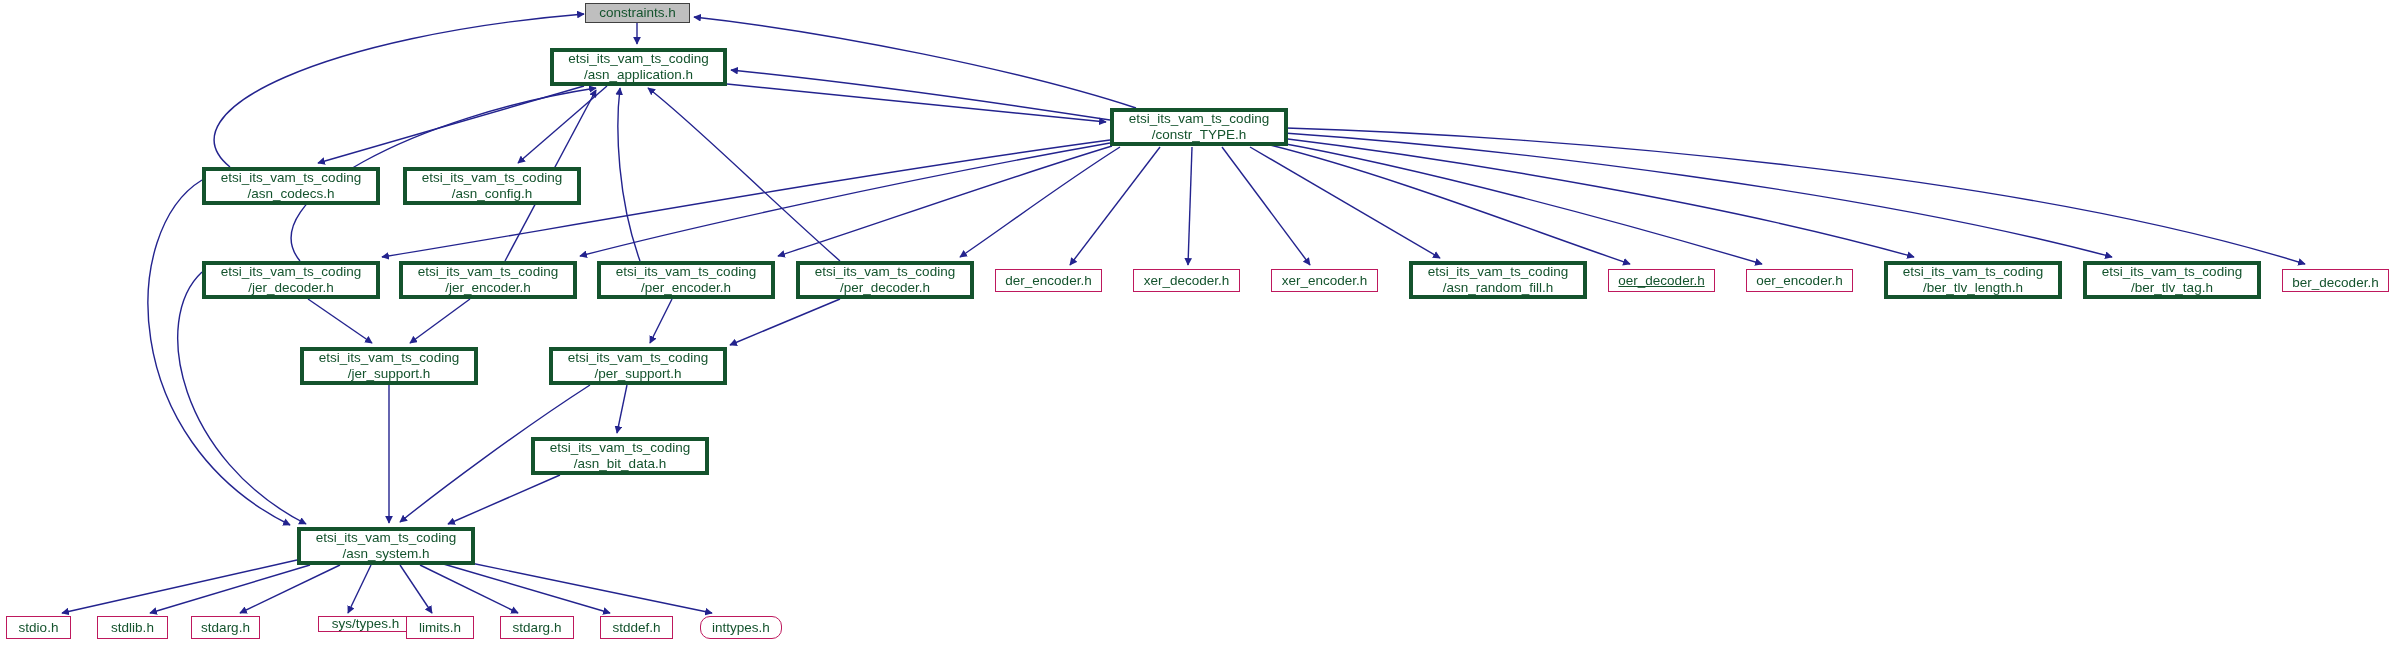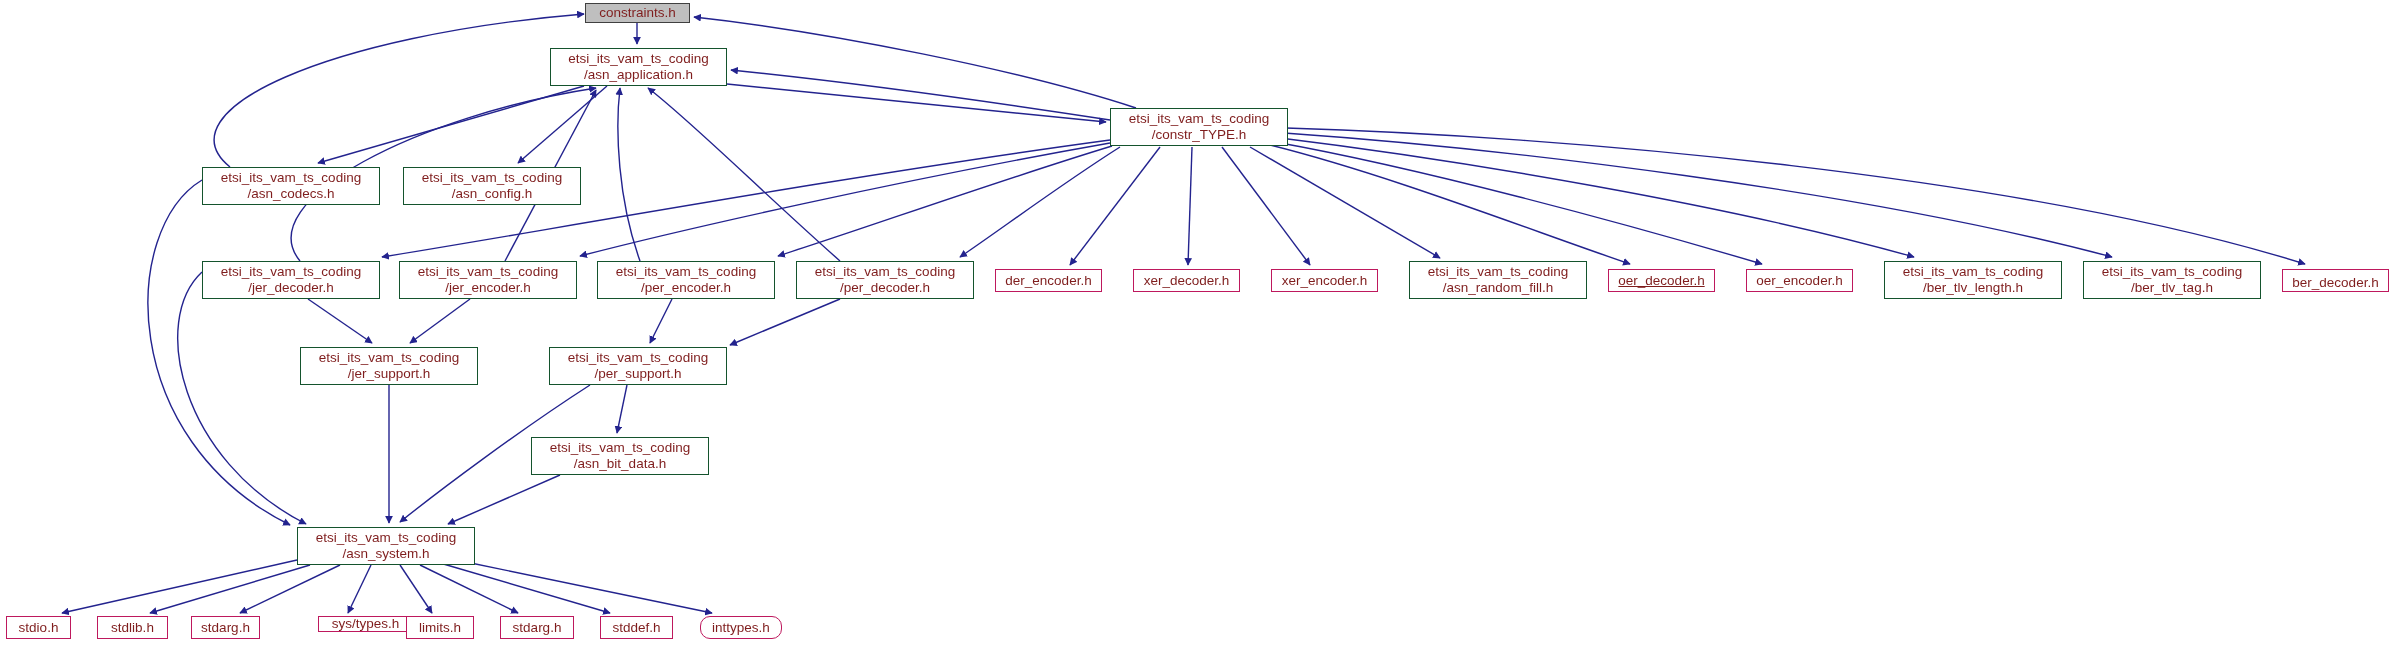--- a/index.html
+++ b/index.html
@@ -1,23 +1,23 @@
 <!DOCTYPE html>
 <html><head>
 <meta charset="utf-8">
 <style>
   html,body{margin:0;padding:0;background:#ffffff;}
   body{font-family:"Liberation Sans", sans-serif;}
   #graph-root{position:relative;width:2397px;height:648px;background:#ffffff;overflow:hidden;}
   svg#edges{position:absolute;left:0;top:0;width:2397px;height:648px;}
   .node{position:absolute;box-sizing:border-box;display:flex;align-items:center;justify-content:center;
-        text-align:center;line-height:1.18;white-space:pre-line;color:#7f1d1d;}
+        text-align:center;line-height:1.18;white-space:pre-line;color:#14532d;}
   .node .nlabel{display:block;width:100%;padding:0 3px;}
   
-  .node.dark{border:1px solid #14532d;background:#ffffff;}
+  .node.dark{border:4px solid #14532d;background:#ffffff;}
   
   .node.light{border:1px solid #be185d;background:#ffffff;}
   
   .node.root{border:1px solid #404040;background:#bfbfbf;}
   .n-1line{font-size:13.5px;}
   .n-2line{font-size:13.5px;}
 </style>
 </head>
 <body>
 

